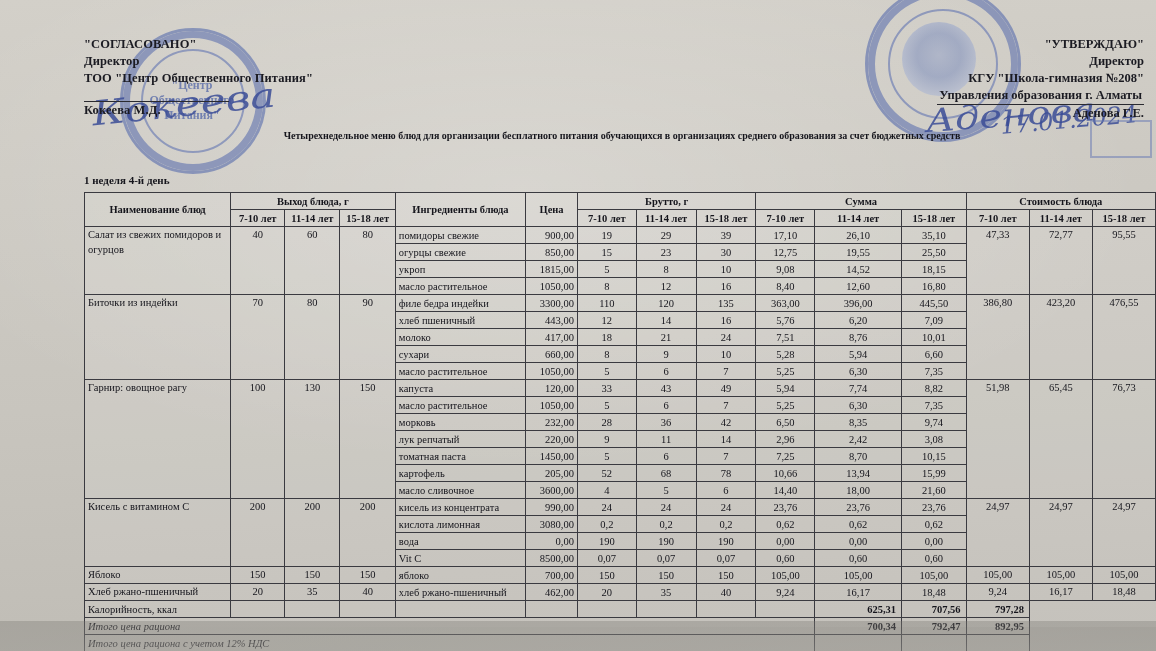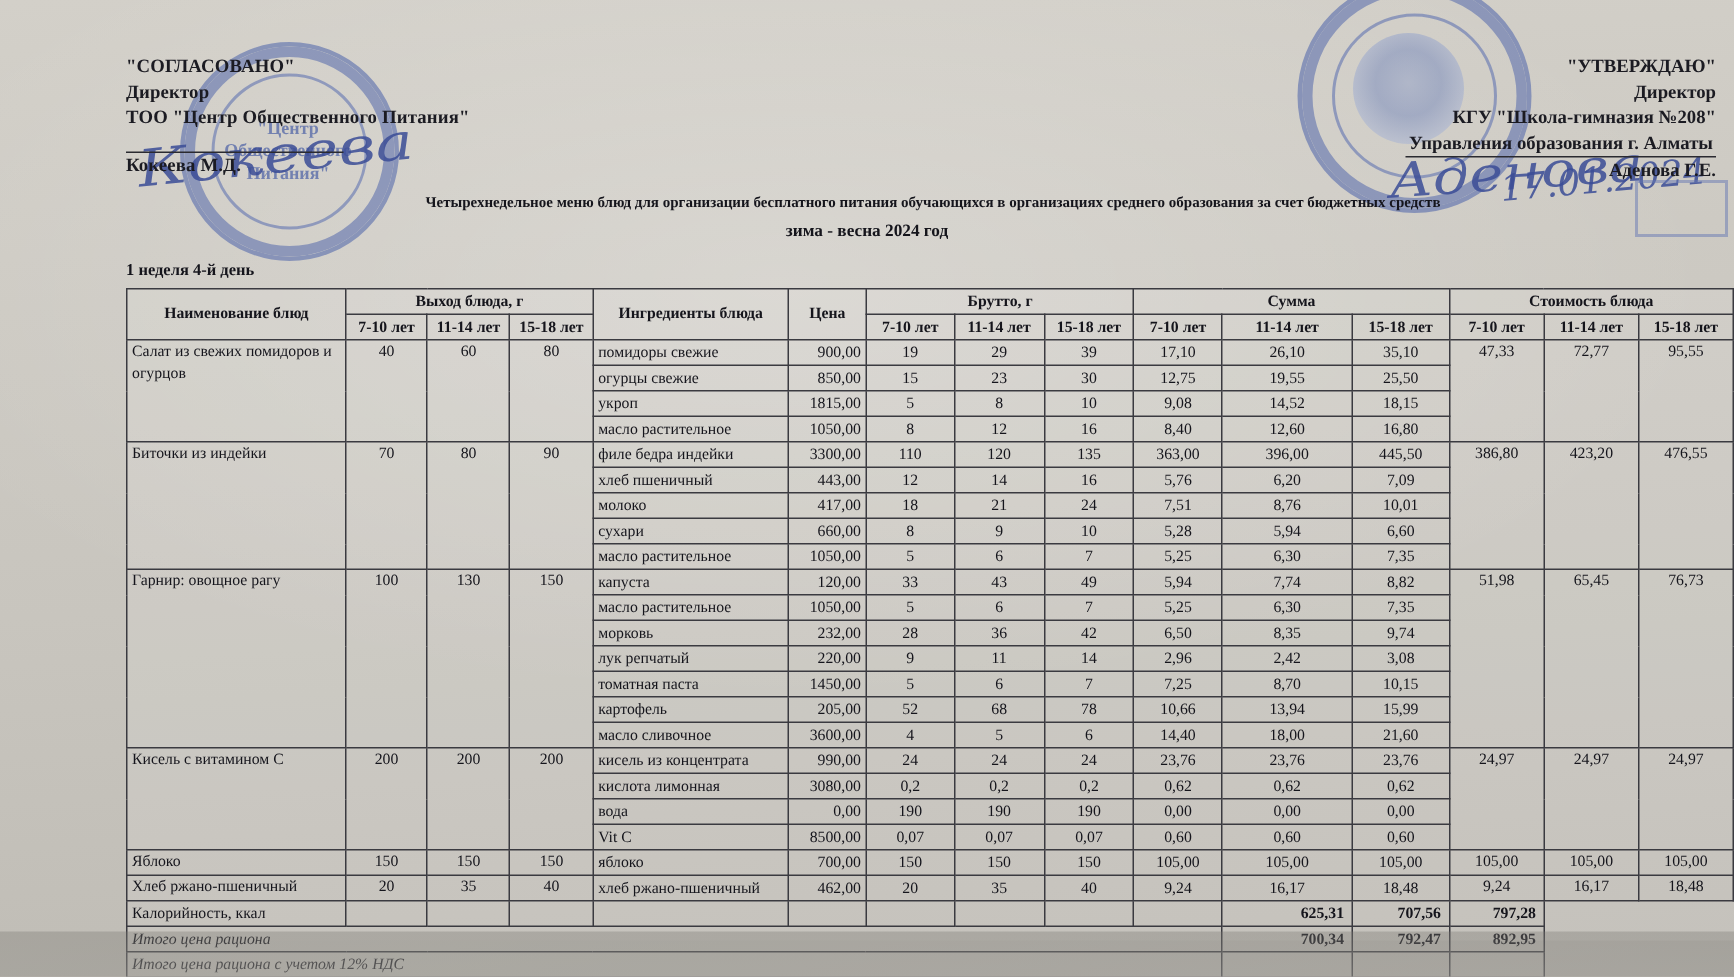--- a/index.html
+++ b/index.html
@@ -243,21 +243,20 @@
 
   <div class="hdr-right">
     <div>"УТВЕРЖДАЮ"</div>
     <div>Директор</div>
     <div>КГУ  "Школа-гимназия №208"</div>
     <div><span class="underlined">Управления образования г. Алматы</span></div>
     <div>Аденова Г.Е.</div>
   </div>
 
   <div class="title-main">Четырехнедельное меню блюд для организации бесплатного питания обучающихся в организациях среднего образования за счет бюджетных средств</div>
-  <div class="title-sub">зима - весна 2024 год</div>
   <div class="weekday">1 неделя 4-й день</div>
 
   <table class="menu">
     <thead>
       <tr>
         <th class="w-name" rowspan="2">Наименование блюд</th>
         <th colspan="3">Выход блюда, г</th>
         <th class="w-ing" rowspan="2">Ингредиенты блюда</th>
         <th class="w-price" rowspan="2">Цена</th>
         <th colspan="3">Брутто, г</th>

